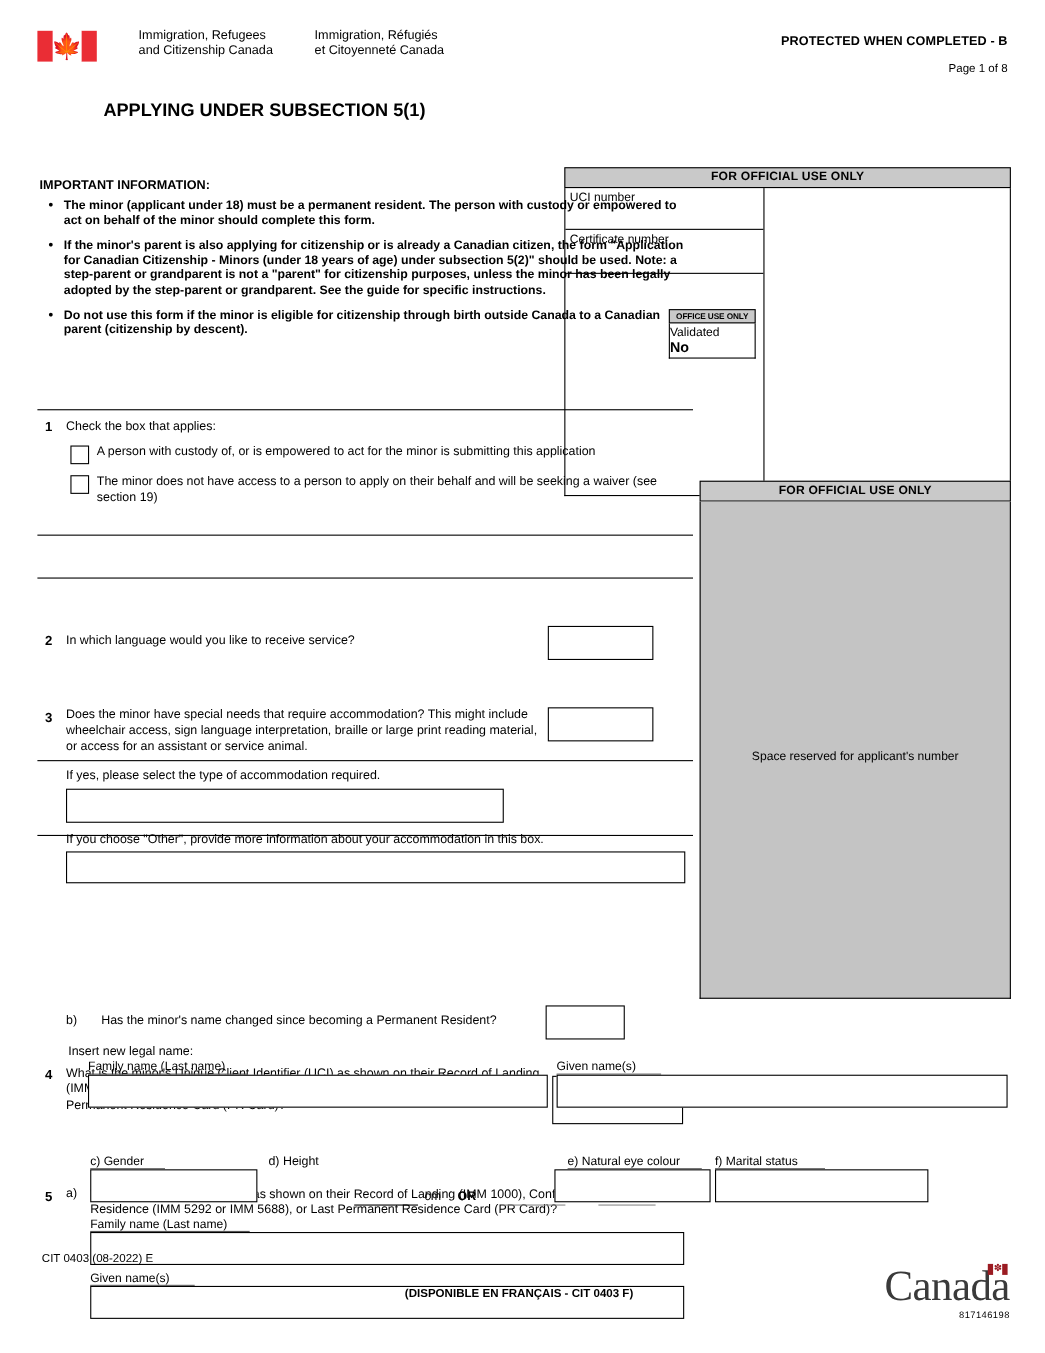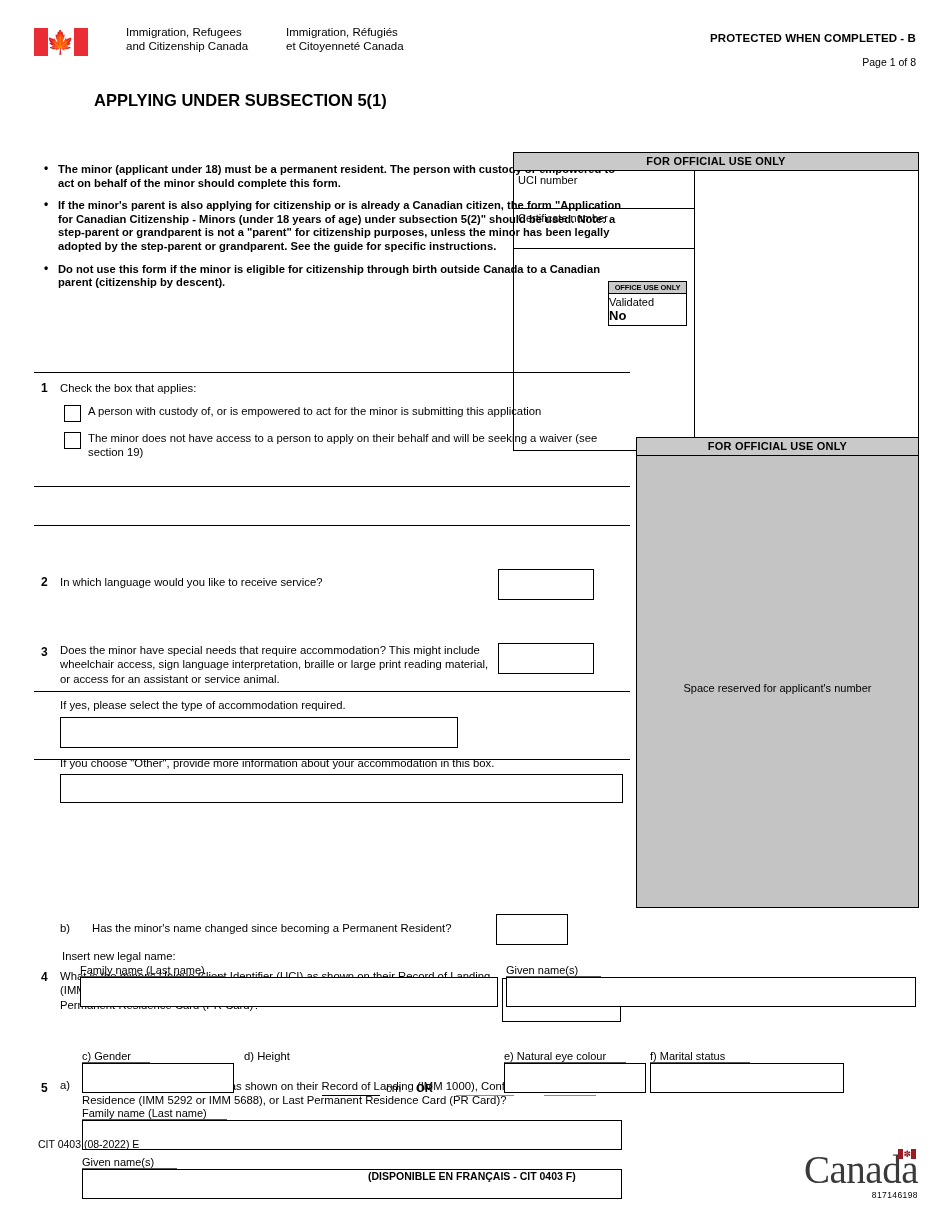--- a/index.html
+++ b/index.html
@@ -118,20 +118,21 @@
     </div>
     <div class="prot">PROTECTED WHEN COMPLETED - B</div>
     <div class="pageno">Page 1 of 8</div>
   </div>
 
   <div class="title">
     <div>APPLYING UNDER SUBSECTION 5(1)</div>
   </div>
 
   <div class="impt">
+    <h2>IMPORTANT INFORMATION:</h2>
     <ul>
       <li>The minor (applicant under 18) must be a permanent resident. The person with custody or empowered to act on behalf of the minor should complete this form.</li>
       <li>If the minor's parent is also applying for citizenship or is already a Canadian citizen, the form "Application for Canadian Citizenship - Minors (under 18 years of age) under subsection 5(2)" should be used. Note:  a step-parent or grandparent is not a "parent" for citizenship purposes, unless the minor has been legally adopted by the step-parent or grandparent. See the guide for specific instructions.</li>
       <li>Do not use this form if the minor is eligible for citizenship through birth outside Canada to a Canadian parent (citizenship by descent).</li>
     </ul>
   </div>
 
   <div class="ouo1">
     <div class="ouo-hd">FOR OFFICIAL USE ONLY</div>
     <div class="ouo-body">
@@ -249,21 +250,21 @@
         <span style="position:absolute; left:358px; bottom:2px; font-size:11.3px;">in.</span>
       </div>
     </div>
 
     <div style="position:absolute; left:0; top:0; width:152px;">
       <div class="underline-label" style="width:68px;">c) Gender</div>
       <div class="inbox" style="width:152px; height:30px;"></div>
     </div>
 
     <div style="position:absolute; left:422px; top:0; width:142px;">
-      <div class="underline-label" style="width:122px;">e) Natural eye colour</div>
+      <div class="underline-label" style="width:122px;margin-left:12px;">e) Natural eye colour</div>
       <div class="inbox" style="width:142px; height:30px;"></div>
     </div>
 
     <div style="position:absolute; left:568px; top:0; width:194px;">
       <div class="underline-label" style="width:100px;">f) Marital status</div>
       <div class="inbox" style="width:194px; height:30px;"></div>
     </div>
   </div>
 
   <div class="ft-left">CIT 0403 (08-2022) E</div>

